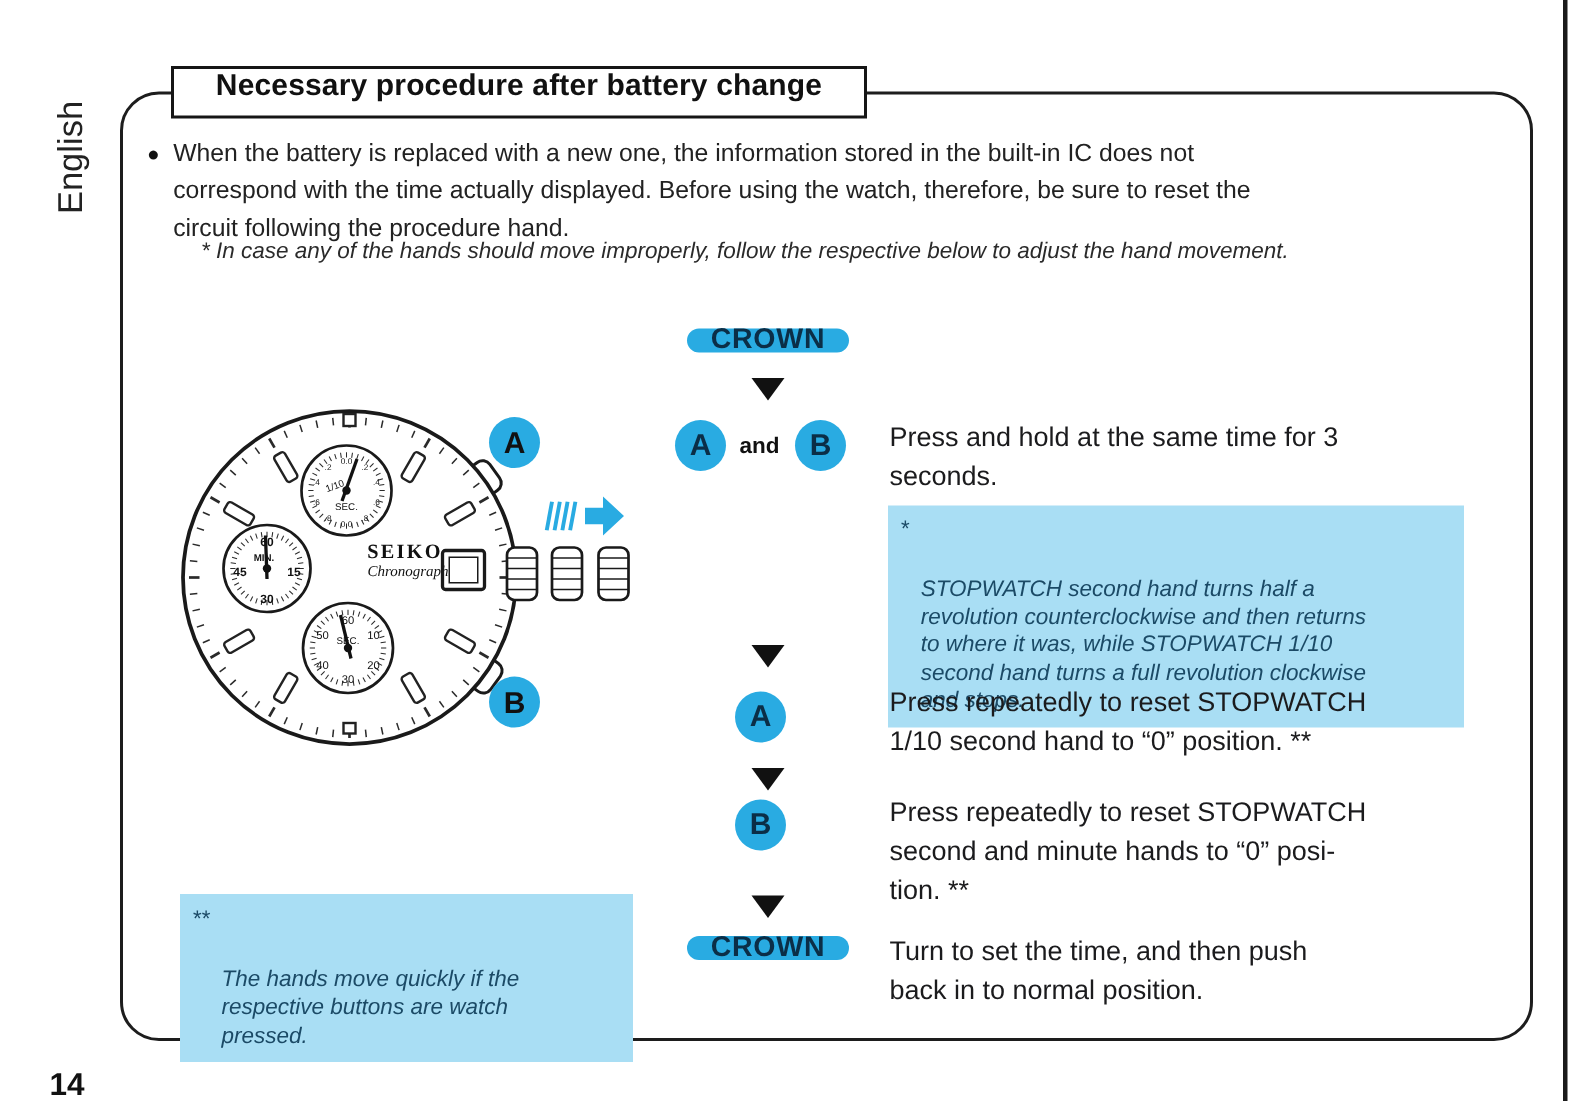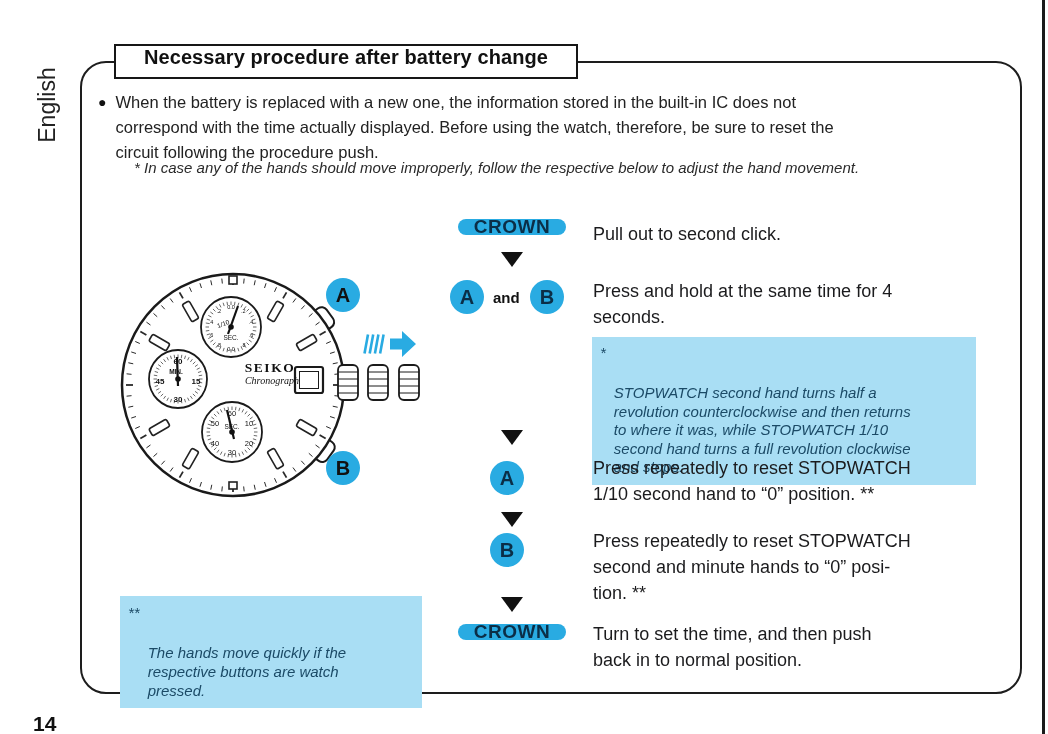--- a/index.html
+++ b/index.html
@@ -49,21 +49,21 @@
 
   <div class="main-box"></div>
   <div class="title-box">
     <span>Necessary procedure after battery change</span>
   </div>
 
   <div class="intro">
     <span class="bullet">●</span>
     <div class="intro-text">When the battery is replaced with a new one, the information stored in the built-in IC does not
 correspond with the time actually displayed.  Before using the watch, therefore, be sure to reset the
-circuit following the procedure push.</div>
+circuit following the procedure hand.</div>
   </div>
   <div class="intro-note">* In case any of the hands should move improperly, follow the respective below to adjust the hand movement.</div>
 
   <svg class="watch" width="332" height="264" viewBox="0 0 332 264">
 
     <g transform="rotate(-36 127 135)">
       <rect x="229" y="123" width="18" height="23" rx="6" fill="#fff" stroke="#1a1a1a" stroke-width="2"></rect>
     </g>
     <g transform="rotate(36 127 135)">
       <rect x="229" y="123" width="18" height="23" rx="6" fill="#fff" stroke="#1a1a1a" stroke-width="2"></rect>
@@ -374,28 +374,27 @@
       <circle cx="237" cy="45" r="17" fill="#29ABE2"></circle>
       <text x="237" y="52" font-size="20" font-weight="bold" text-anchor="middle" fill="#0B2E47">A</text>
     </g>
     <g>
       <circle cx="237" cy="218" r="17" fill="#29ABE2"></circle>
       <text x="237" y="225" font-size="20" font-weight="bold" text-anchor="middle" fill="#0B2E47">B</text>
     </g>
   </svg>
 
   <div class="pill" style="left:458px;top:219px;">CROWN</div>
-  <div class="step-text" style="left:593px;top:221px;">Pull out to second click.</div>
 
   <div class="tri" style="left:501px;top:252px;"></div>
 
   <div class="cbtn" style="left:450px;top:280px;">A</div>
   <div class="and-label" style="left:493px;top:289px;">and</div>
   <div class="cbtn" style="left:530px;top:280px;">B</div>
-  <div class="step-text" style="left:593px;top:278px;">Press and hold at the same time for 4
+  <div class="step-text" style="left:593px;top:278px;">Press and hold at the same time for 3
 seconds.</div>
 
   <div class="bluebox stopwatch-note">
     <span class="marker">*</span>
     <span class="ntext">STOPWATCH second hand turns half a
 revolution counterclockwise and then returns
 to where it was, while STOPWATCH 1/10
 second hand turns a full revolution clockwise
 and stops.</span>
   </div>

